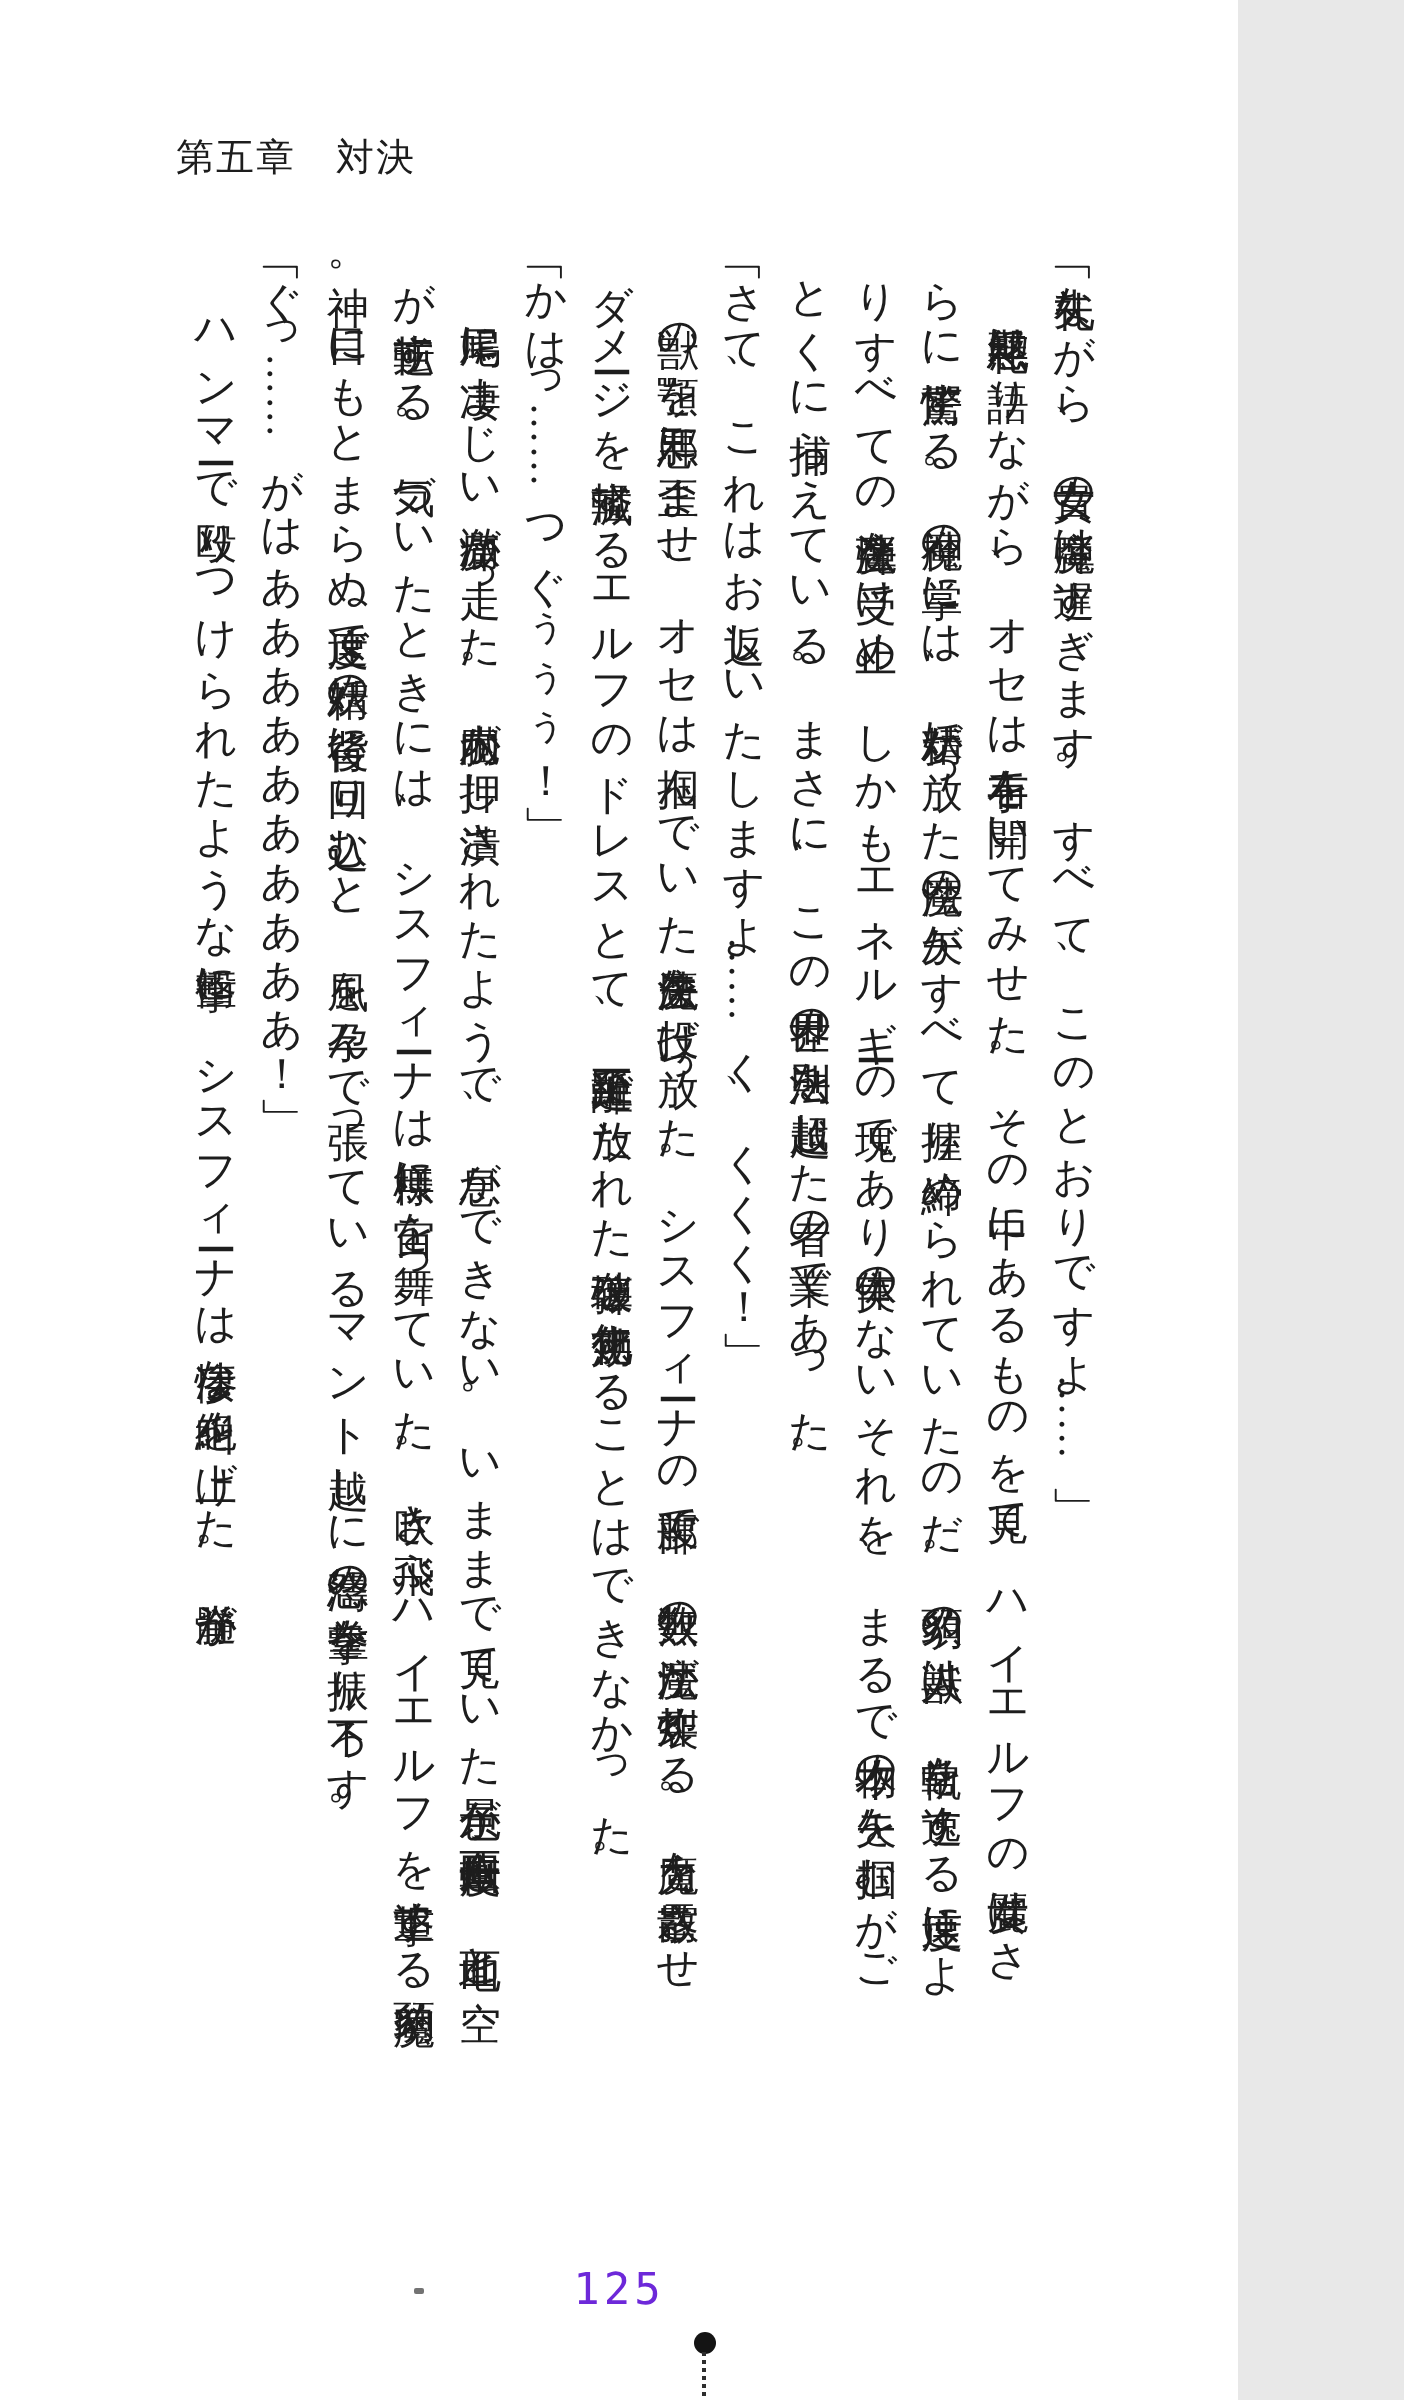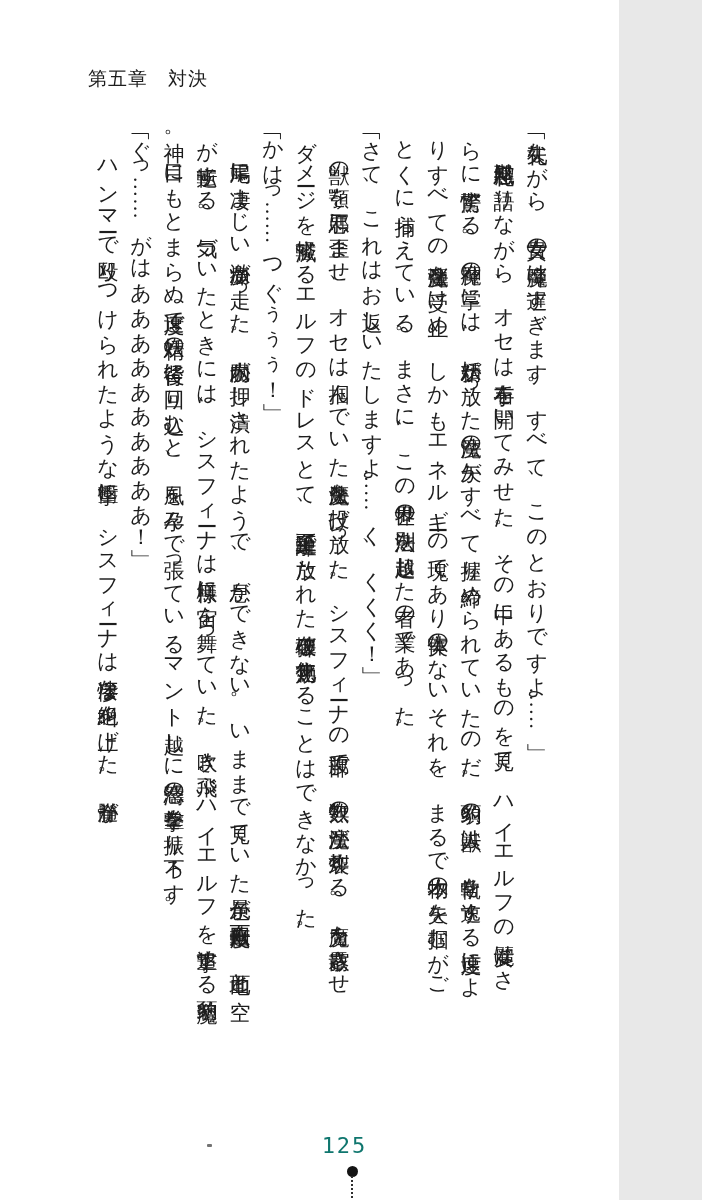--- a/index.html
+++ b/index.html
@@ -41,22 +41,21 @@
   .text-block p.indent{
     text-indent:1em;
   }
   .page-number{
     position:absolute;
     left:0;top:1133px;width:100%;
     text-align:center;
     font-size:22px;
     letter-spacing:2px;
     font-family:"DejaVu Sans Mono","Liberation Mono",monospace;
-    color:#0f766e;
-    padding-left:35px;
+    color:#6d28d9;
   }
   .marker-dot{
     position:absolute;
     left:347px;top:1166px;
     width:11px;height:11px;
     border-radius:50%;
     background:#141414;
   }
   .marker-line{
     position:absolute;

